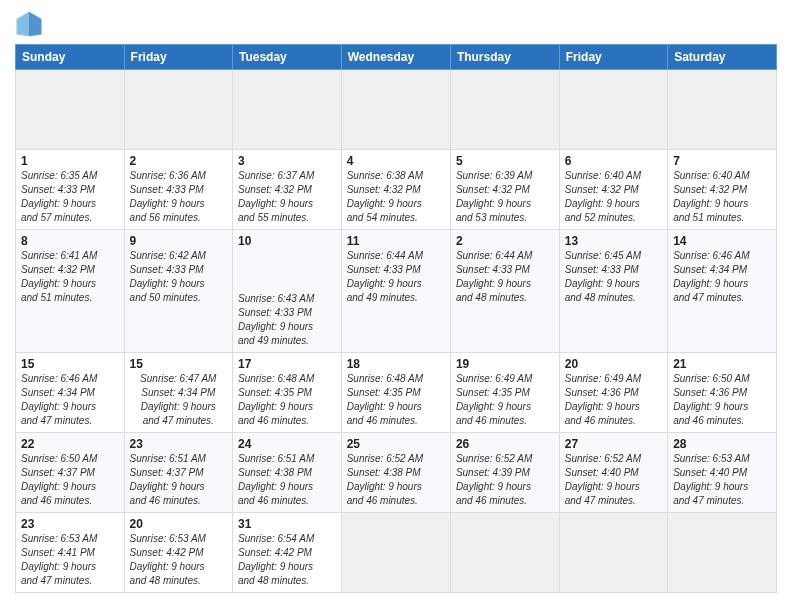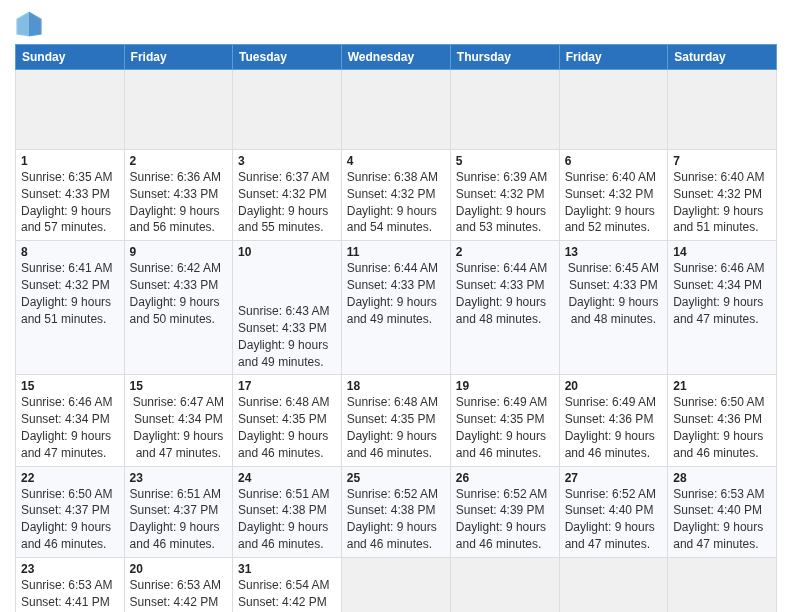--- a/index.html
+++ b/index.html
@@ -74,23 +74,24 @@
       background: #fff;
     }
     .day-number {
       font-size: 12px;
       font-weight: bold;
       display: block;
       margin-bottom: 1px;
       color: #222;
     }
     .day-info {
-      font-size: 12px;
+      font-size: 10px;
       color: #333;
       line-height: 1.4;
+      font-style: italic;
     }
     td.empty {
       background: #f0f0f0 !important;
     }
   </style>
 </head>
 <body>
 
 <div class="header-section">
   <div class="logo">
@@ -214,21 +215,21 @@
         </td>
         <td>
           <span class="day-number">2</span>
           <div class="day-info" style="white-space: pre-line;">Sunrise: 6:44 AM
 Sunset: 4:33 PM
 Daylight: 9 hours
 and 48 minutes.</div>
         </td>
         <td>
           <span class="day-number">13</span>
-          <div class="day-info" style="white-space: pre-line; text-align: center;">Sunrise: 6:45 AM
+          <div class="day-info" style="white-space: pre-line;">Sunrise: 6:45 AM
 Sunset: 4:33 PM
 Daylight: 9 hours
 and 48 minutes.</div>
         </td>
         <td>
           <span class="day-number">14</span>
           <div class="day-info" style="white-space: pre-line;">Sunrise: 6:46 AM
 Sunset: 4:34 PM
 Daylight: 9 hours
 and 47 minutes.</div>

